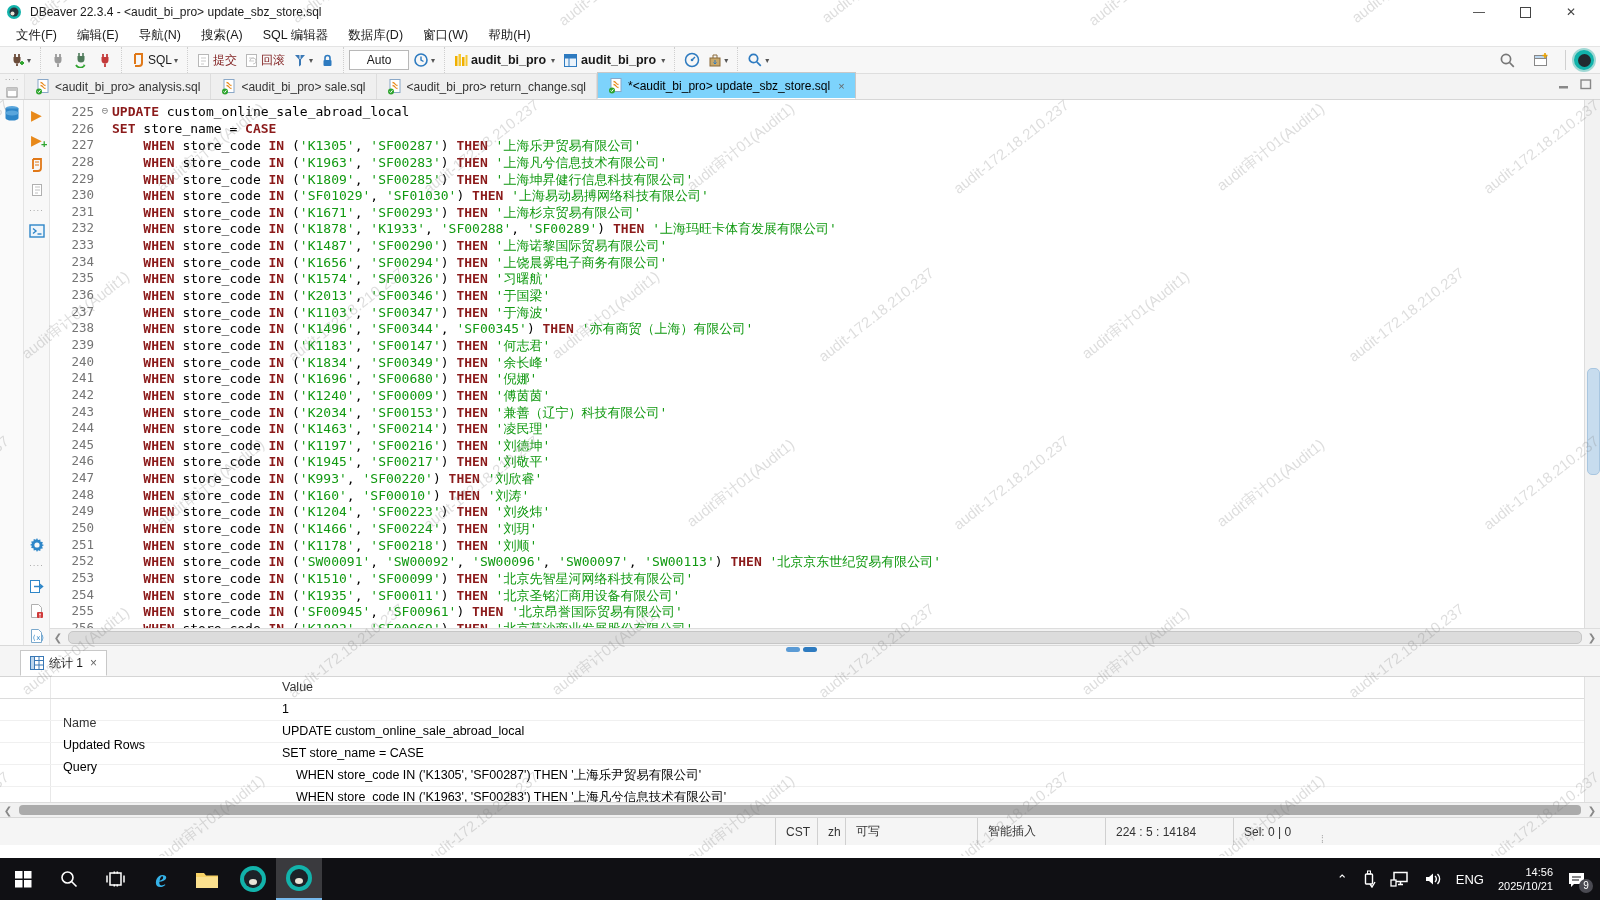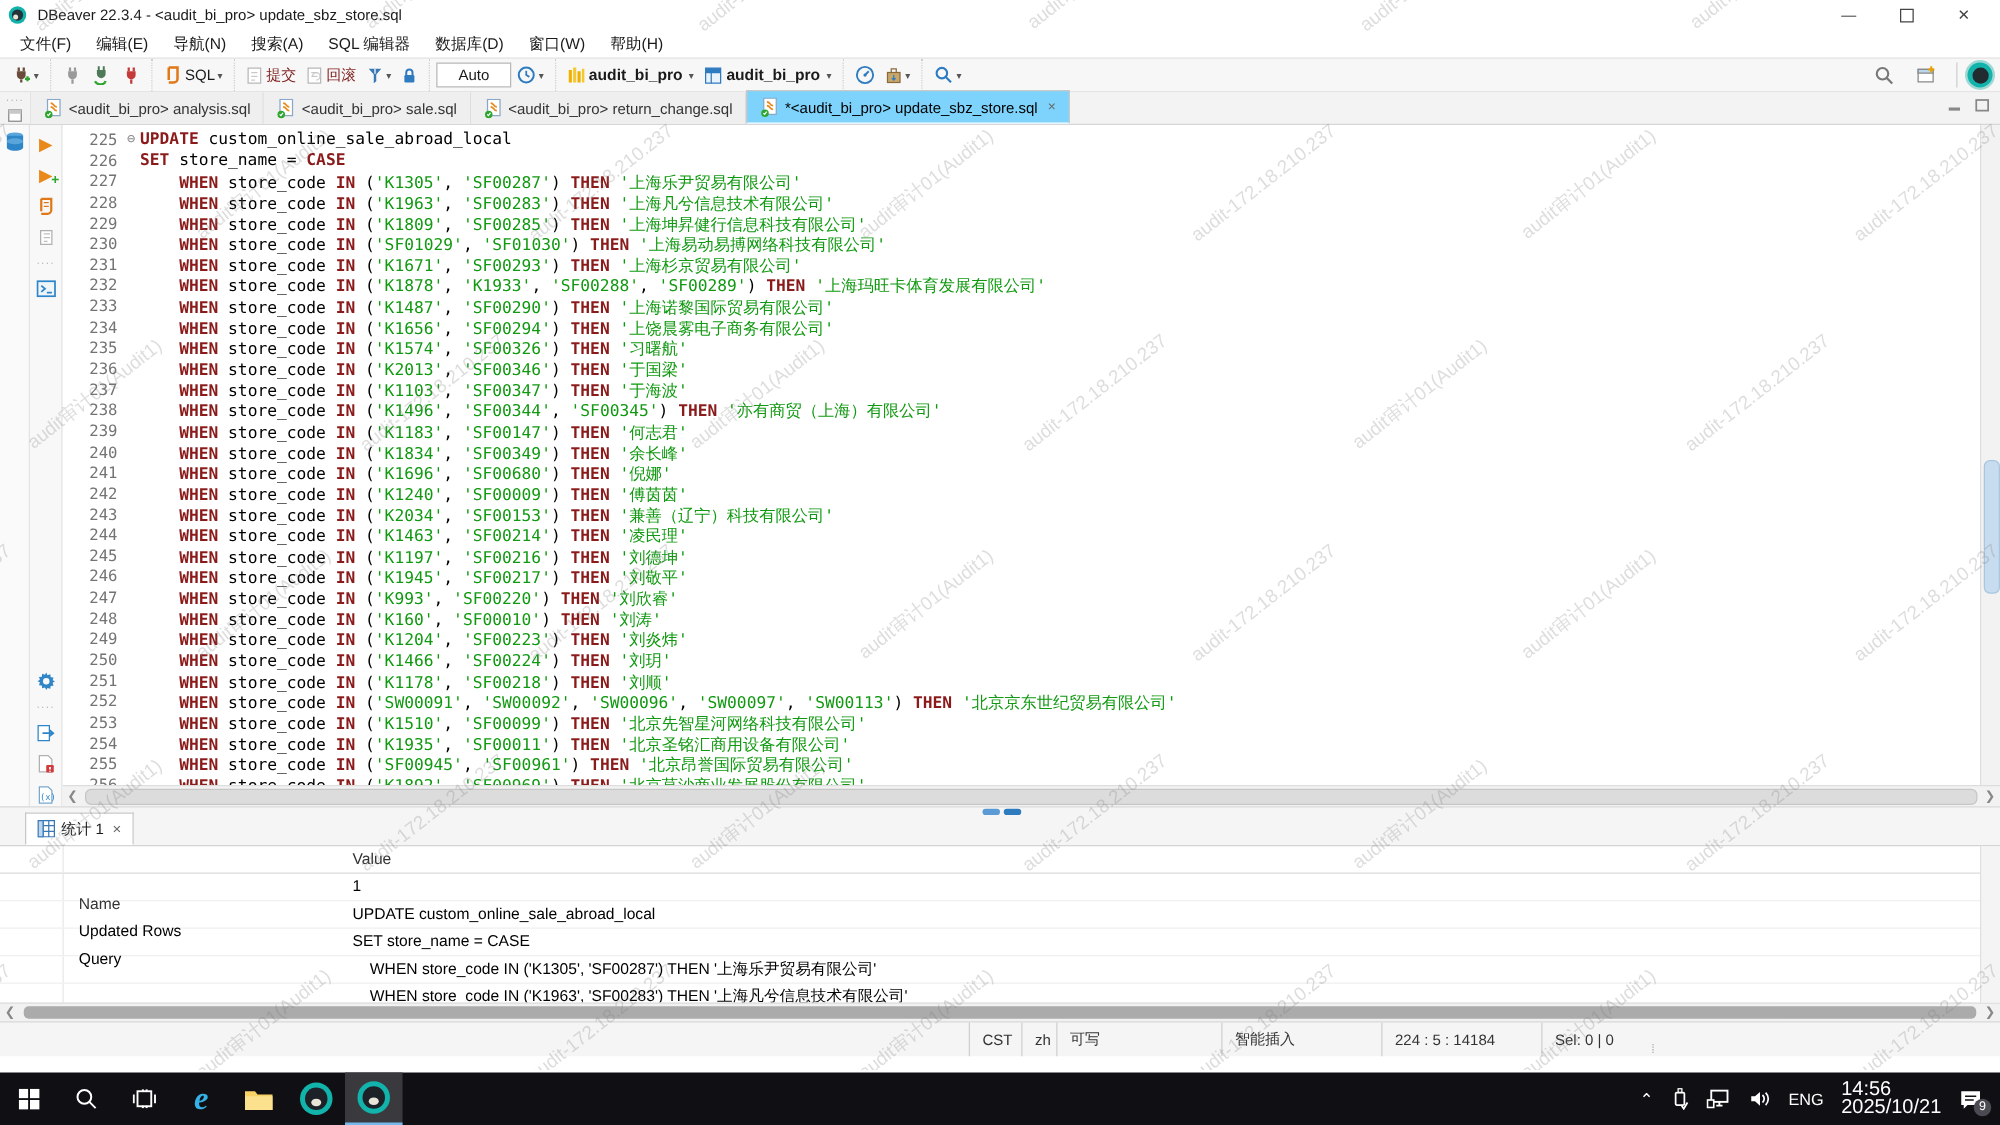--- a/index.html
+++ b/index.html
@@ -93,21 +93,21 @@
 
   
   #taskbar{left:0;top:858px;width:1600px;height:42px;background:#101014;display:flex;align-items:stretch;}
   .ticon{width:46px;display:flex;align-items:center;justify-content:center;}
   .ticon.active{background:#3a3a3e;border-bottom:2px solid #76b9ed;box-sizing:border-box;}
   .beaver{width:26px;height:26px;border-radius:50%;background:#12b3ab;display:flex;align-items:center;justify-content:center;}
   .beaver-inner{width:18px;height:18px;border-radius:50%;background:#1c2228;position:relative;}
   .beaver-snout{position:absolute;left:5px;top:9px;width:8px;height:6px;border-radius:50%;background:#e9e4d8;}
   #tray{margin-left:auto;display:flex;align-items:center;color:#fff;gap:14px;padding-right:14px;}
   .trayicon{display:flex;align-items:center;justify-content:center;}
-  #tray-clock{font-size:16px;line-height:14px;}
+  #tray-clock{text-align:right;font-size:11px;line-height:14px;}
   #tray-notif{position:relative;}
   #notif-badge{position:absolute;right:-7px;bottom:-5px;width:14px;height:14px;border-radius:50%;background:#4a4a52;color:#fff;font-size:10px;display:flex;align-items:center;justify-content:center;}
 
   
   #wmlayer{left:0;top:0;width:1600px;height:856px;pointer-events:none;z-index:50;overflow:hidden;}
   .wm{position:absolute;font-size:15px;color:rgba(125,125,125,0.26);transform:rotate(-38deg);white-space:nowrap;}
 </style>
 </head>
 <body>
 

